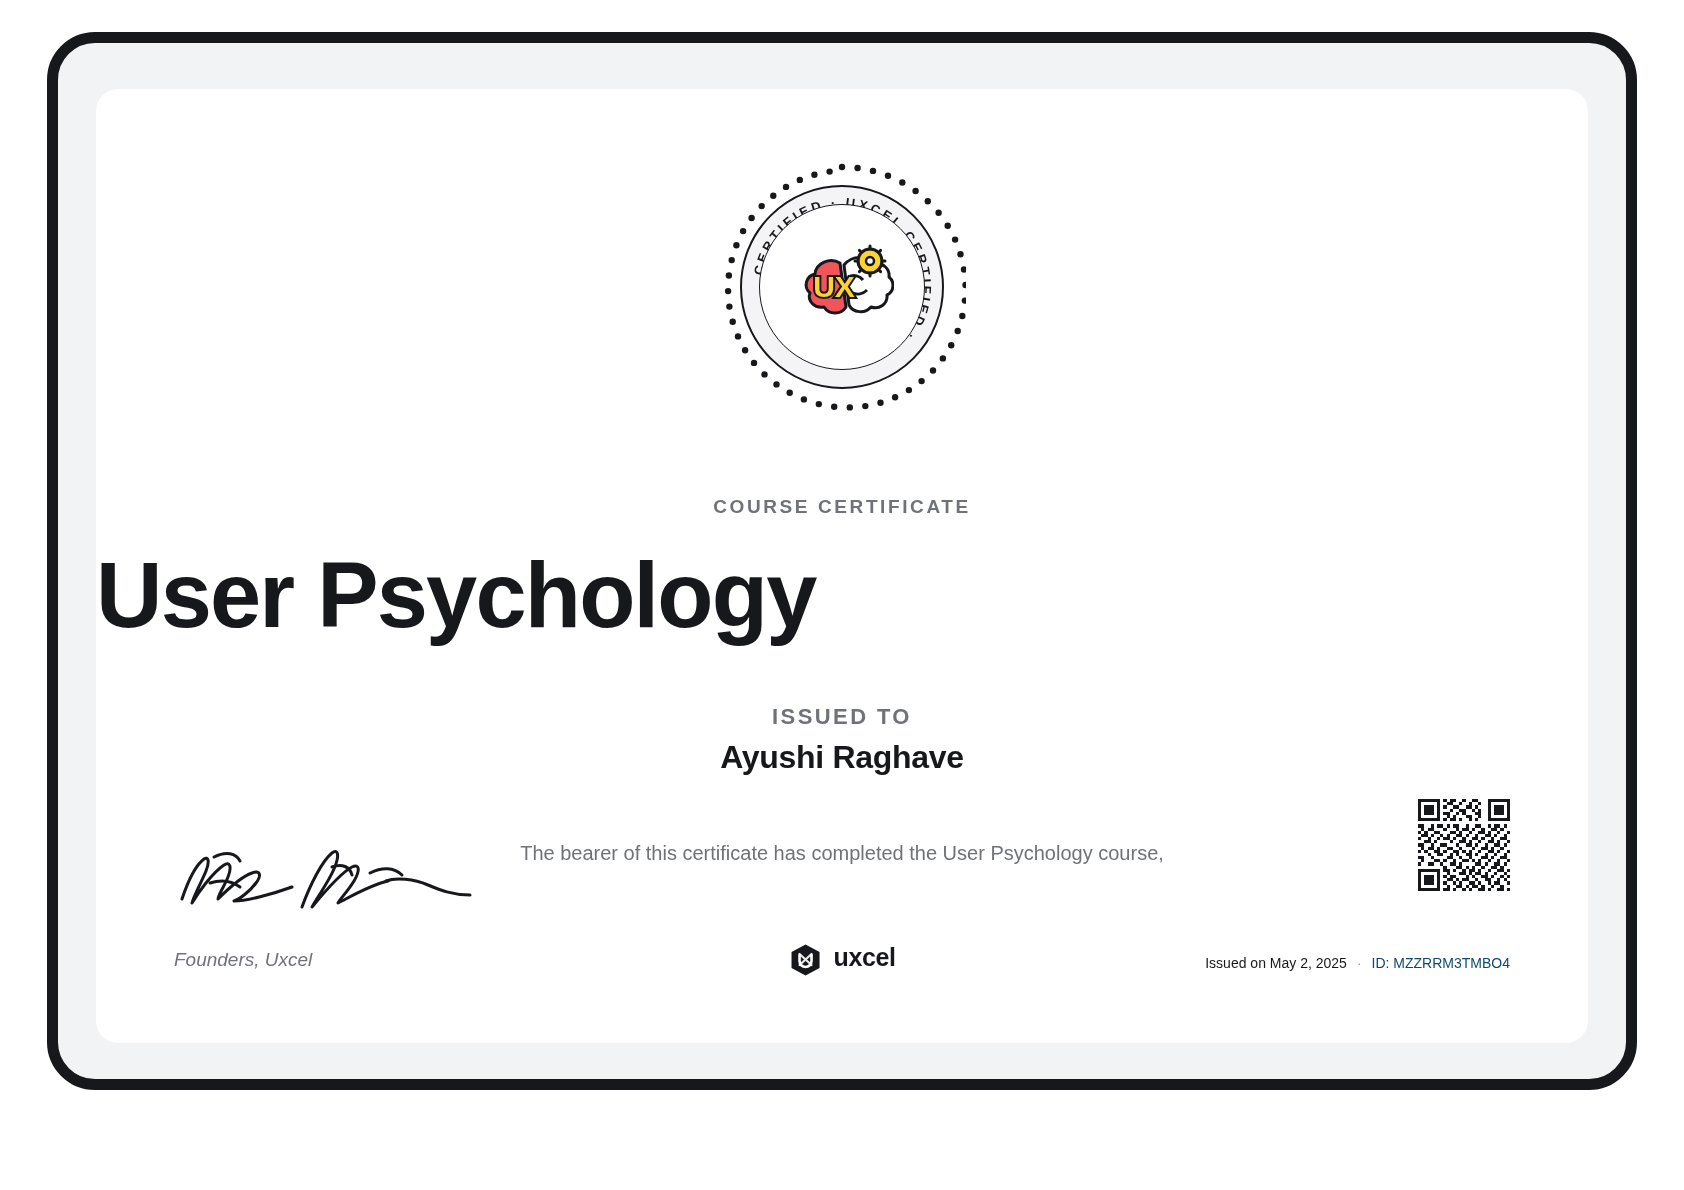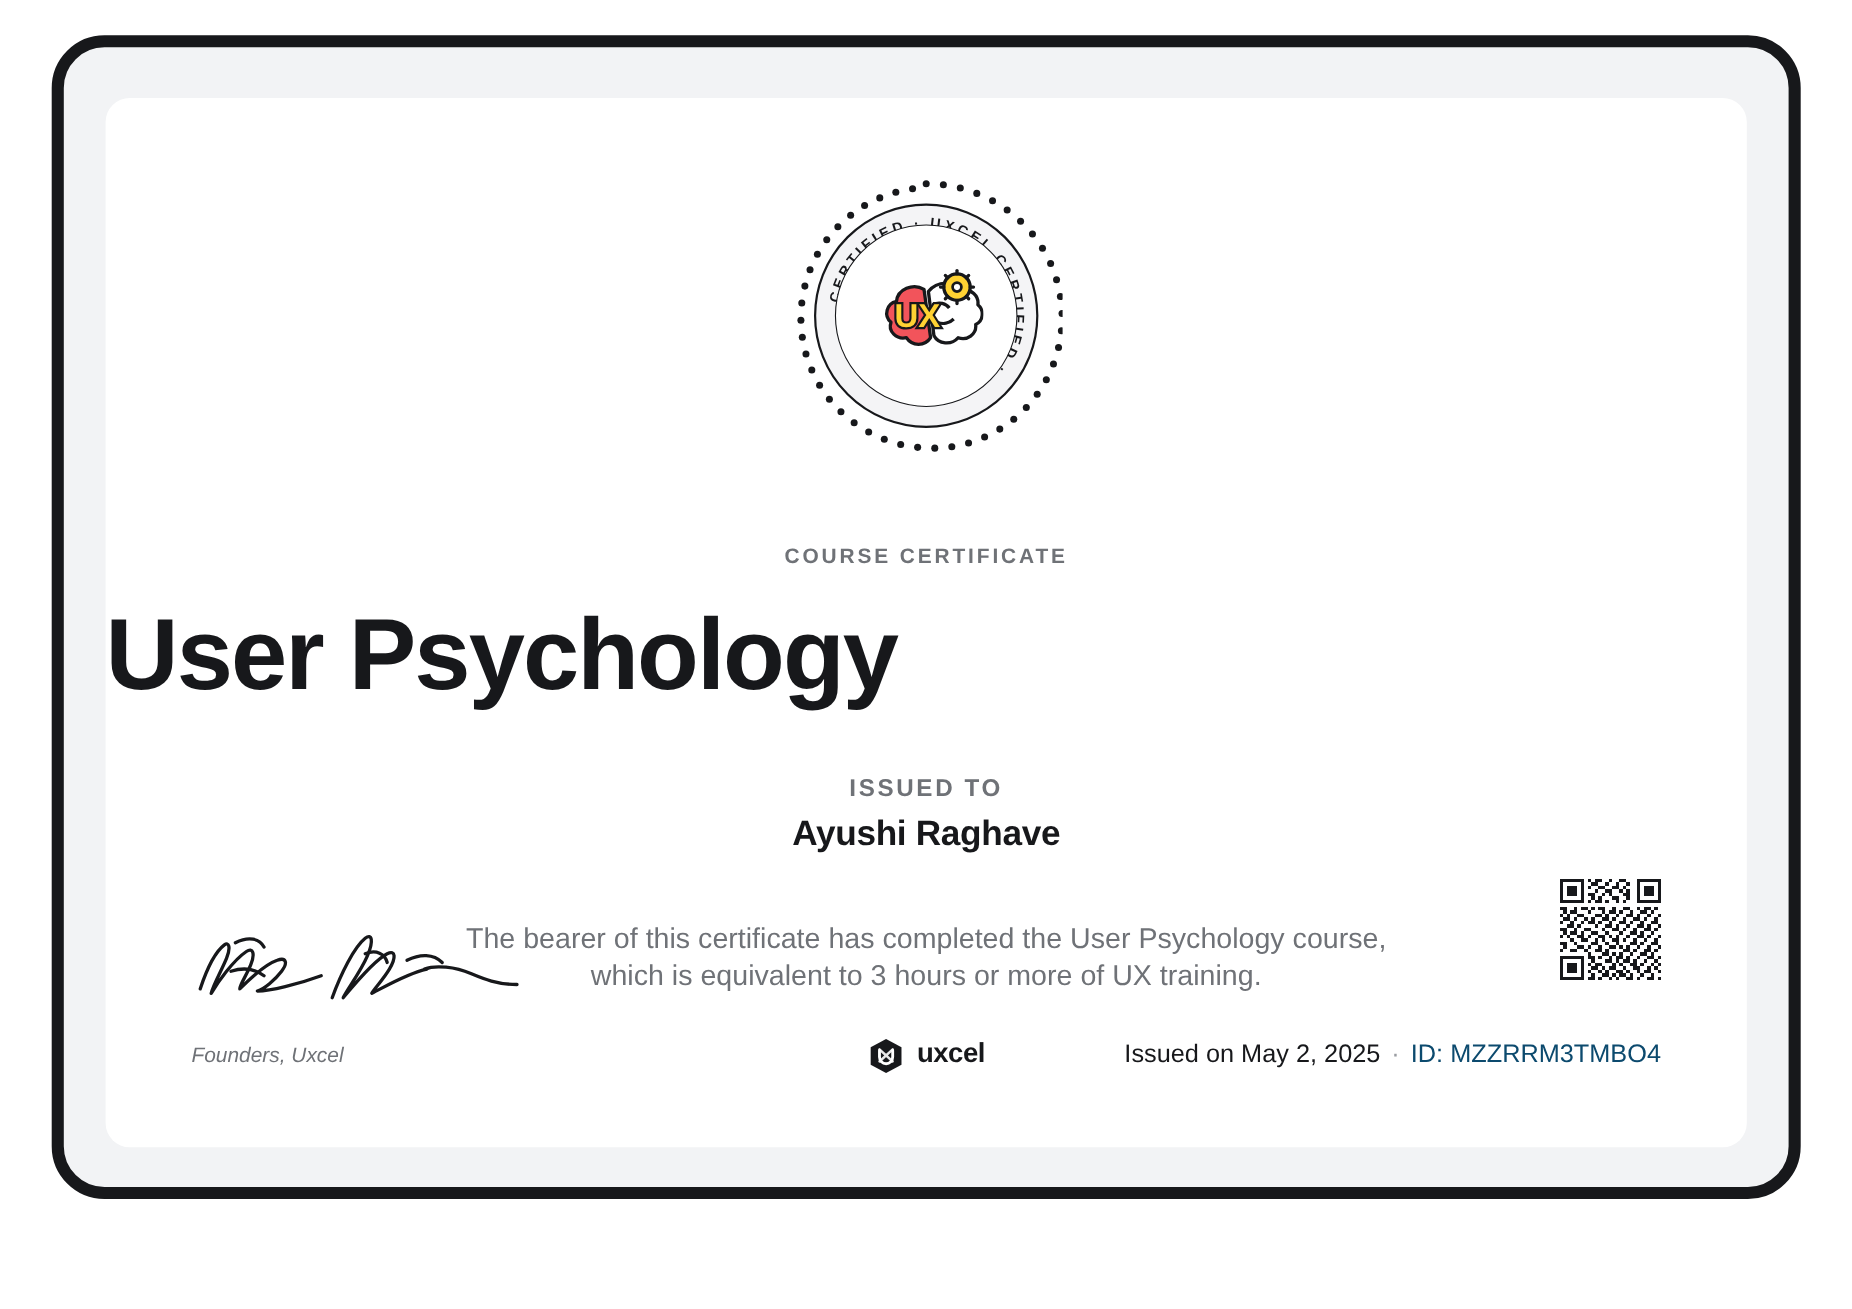--- a/index.html
+++ b/index.html
@@ -140,21 +140,21 @@
     letter-spacing: -0.3px;
     color: #17181b;
   }
   .description {
     position: absolute;
     top: 748px;
     left: 50%;
     transform: translateX(-50%);
     width: 900px;
     text-align: center;
-    font-size: 26px;
+    font-size: 20px;
     line-height: 33px;
     color: #6f7277;
   }
   .description .line {
     display: block;
   }
 
   
   .signature {
     position: absolute;
@@ -196,21 +196,21 @@
     position: absolute;
     right: 78px;
     bottom: 152px;
     width: 92px;
     height: 92px;
   }
   .meta {
     position: absolute;
     right: 78px;
     bottom: 72px;
-    font-size: 23px;
+    font-size: 14px;
     color: #17181b;
     display: flex;
     align-items: center;
     gap: 10px;
     white-space: nowrap;
     margin-left: 34px;
   }
   .meta .sep { color: #9a9da2; }
   .meta .id { color: #0c4a6e; }
 </style>
@@ -316,21 +316,20 @@
       </svg>
     </div>
 
     <div class="kicker">COURSE CERTIFICATE</div>
     <div class="course-title">User Psychology</div>
     <div class="issued-to-label">ISSUED TO</div>
     <div class="recipient-name">Ayushi Raghave</div>
 
     <div class="description">
       <span class="line">The bearer of this certificate has completed the User Psychology course,</span>
-      <span class="line">which is equivalent to 3 hours or more of UX training.</span>
     </div>
 
     <svg class="signature" viewBox="0 0 310 90">
       <g fill="none" stroke="#17181b" stroke-width="3" stroke-linecap="round" stroke-linejoin="round">
         <path d="M8 62 C14 44 22 28 30 22 C34 19 36 24 32 34 C28 44 20 58 18 66 C24 56 38 36 50 28 C56 24 58 30 54 40 C50 50 44 58 44 62 C52 54 66 40 78 36 C86 33 88 38 82 46 C76 54 66 62 60 64 C72 64 96 58 118 50"></path>
         <path d="M40 20 C52 14 62 16 66 24"></path>
         <path d="M36 46 C48 42 58 44 66 50"></path>
         <path d="M128 70 C136 48 148 24 158 16 C164 11 166 18 160 32 C154 46 142 62 138 70 C148 58 166 36 178 30 C186 26 186 34 180 44 C174 54 166 62 164 66 C176 60 196 48 214 44"></path>
         <path d="M158 30 C168 26 176 30 178 38"></path>
         <path d="M212 44 C222 40 240 42 254 48 C266 53 278 58 296 58"></path>

